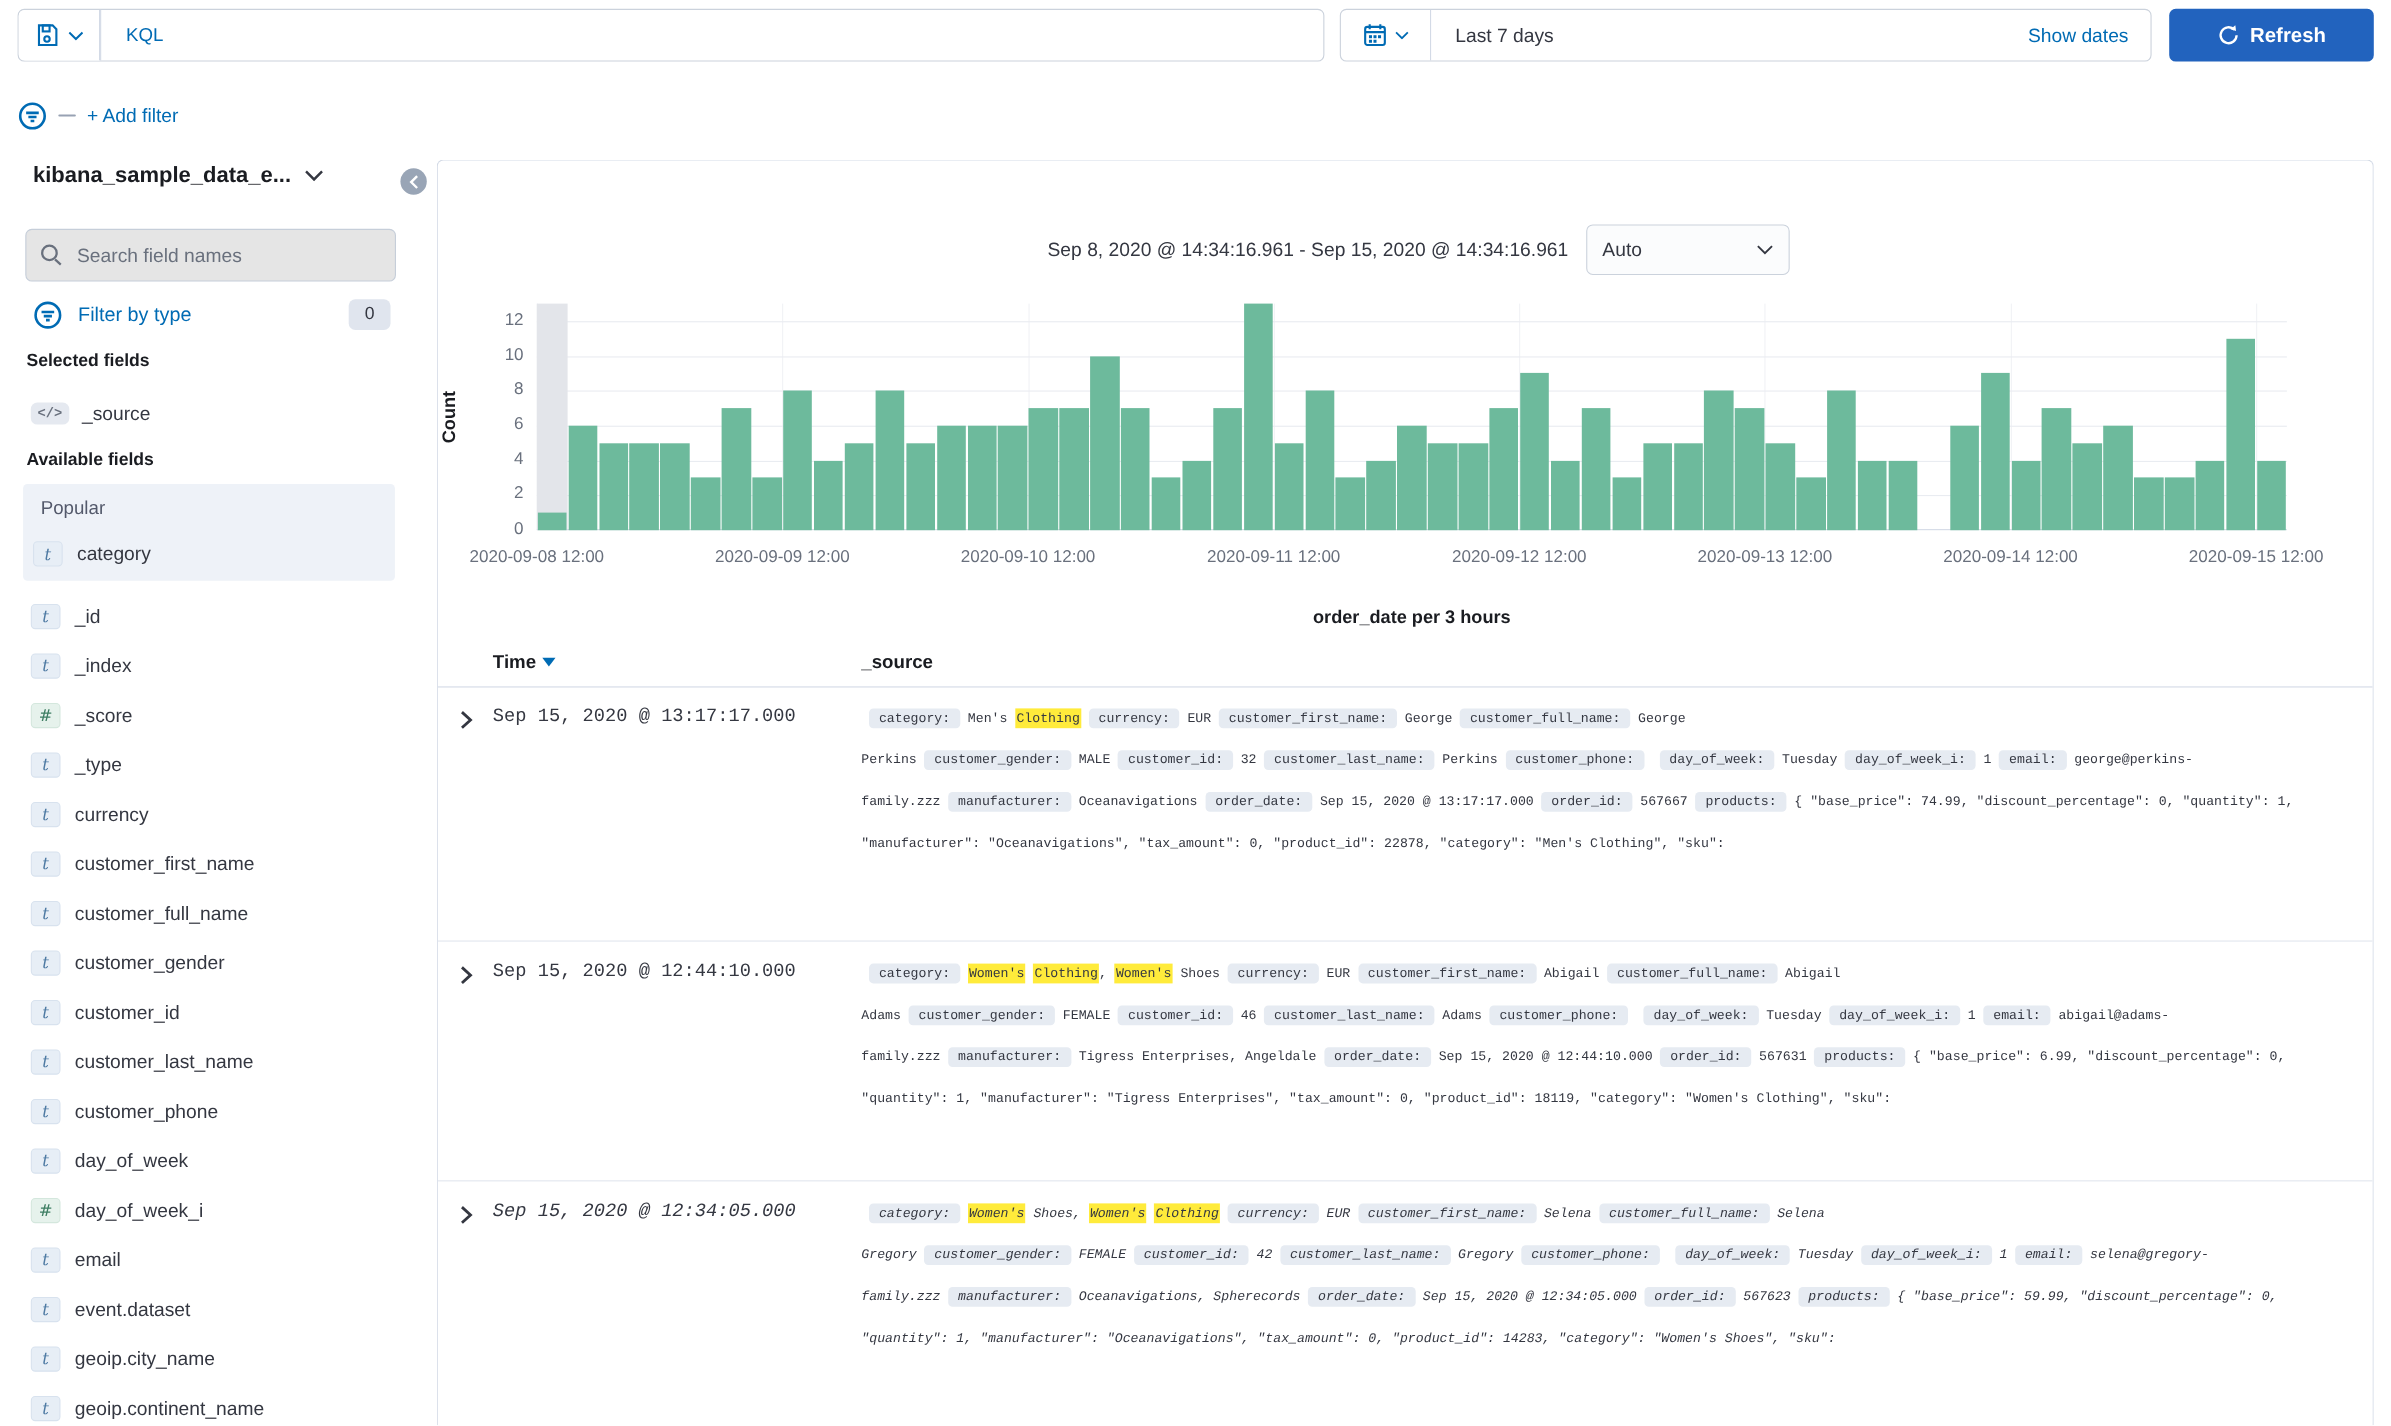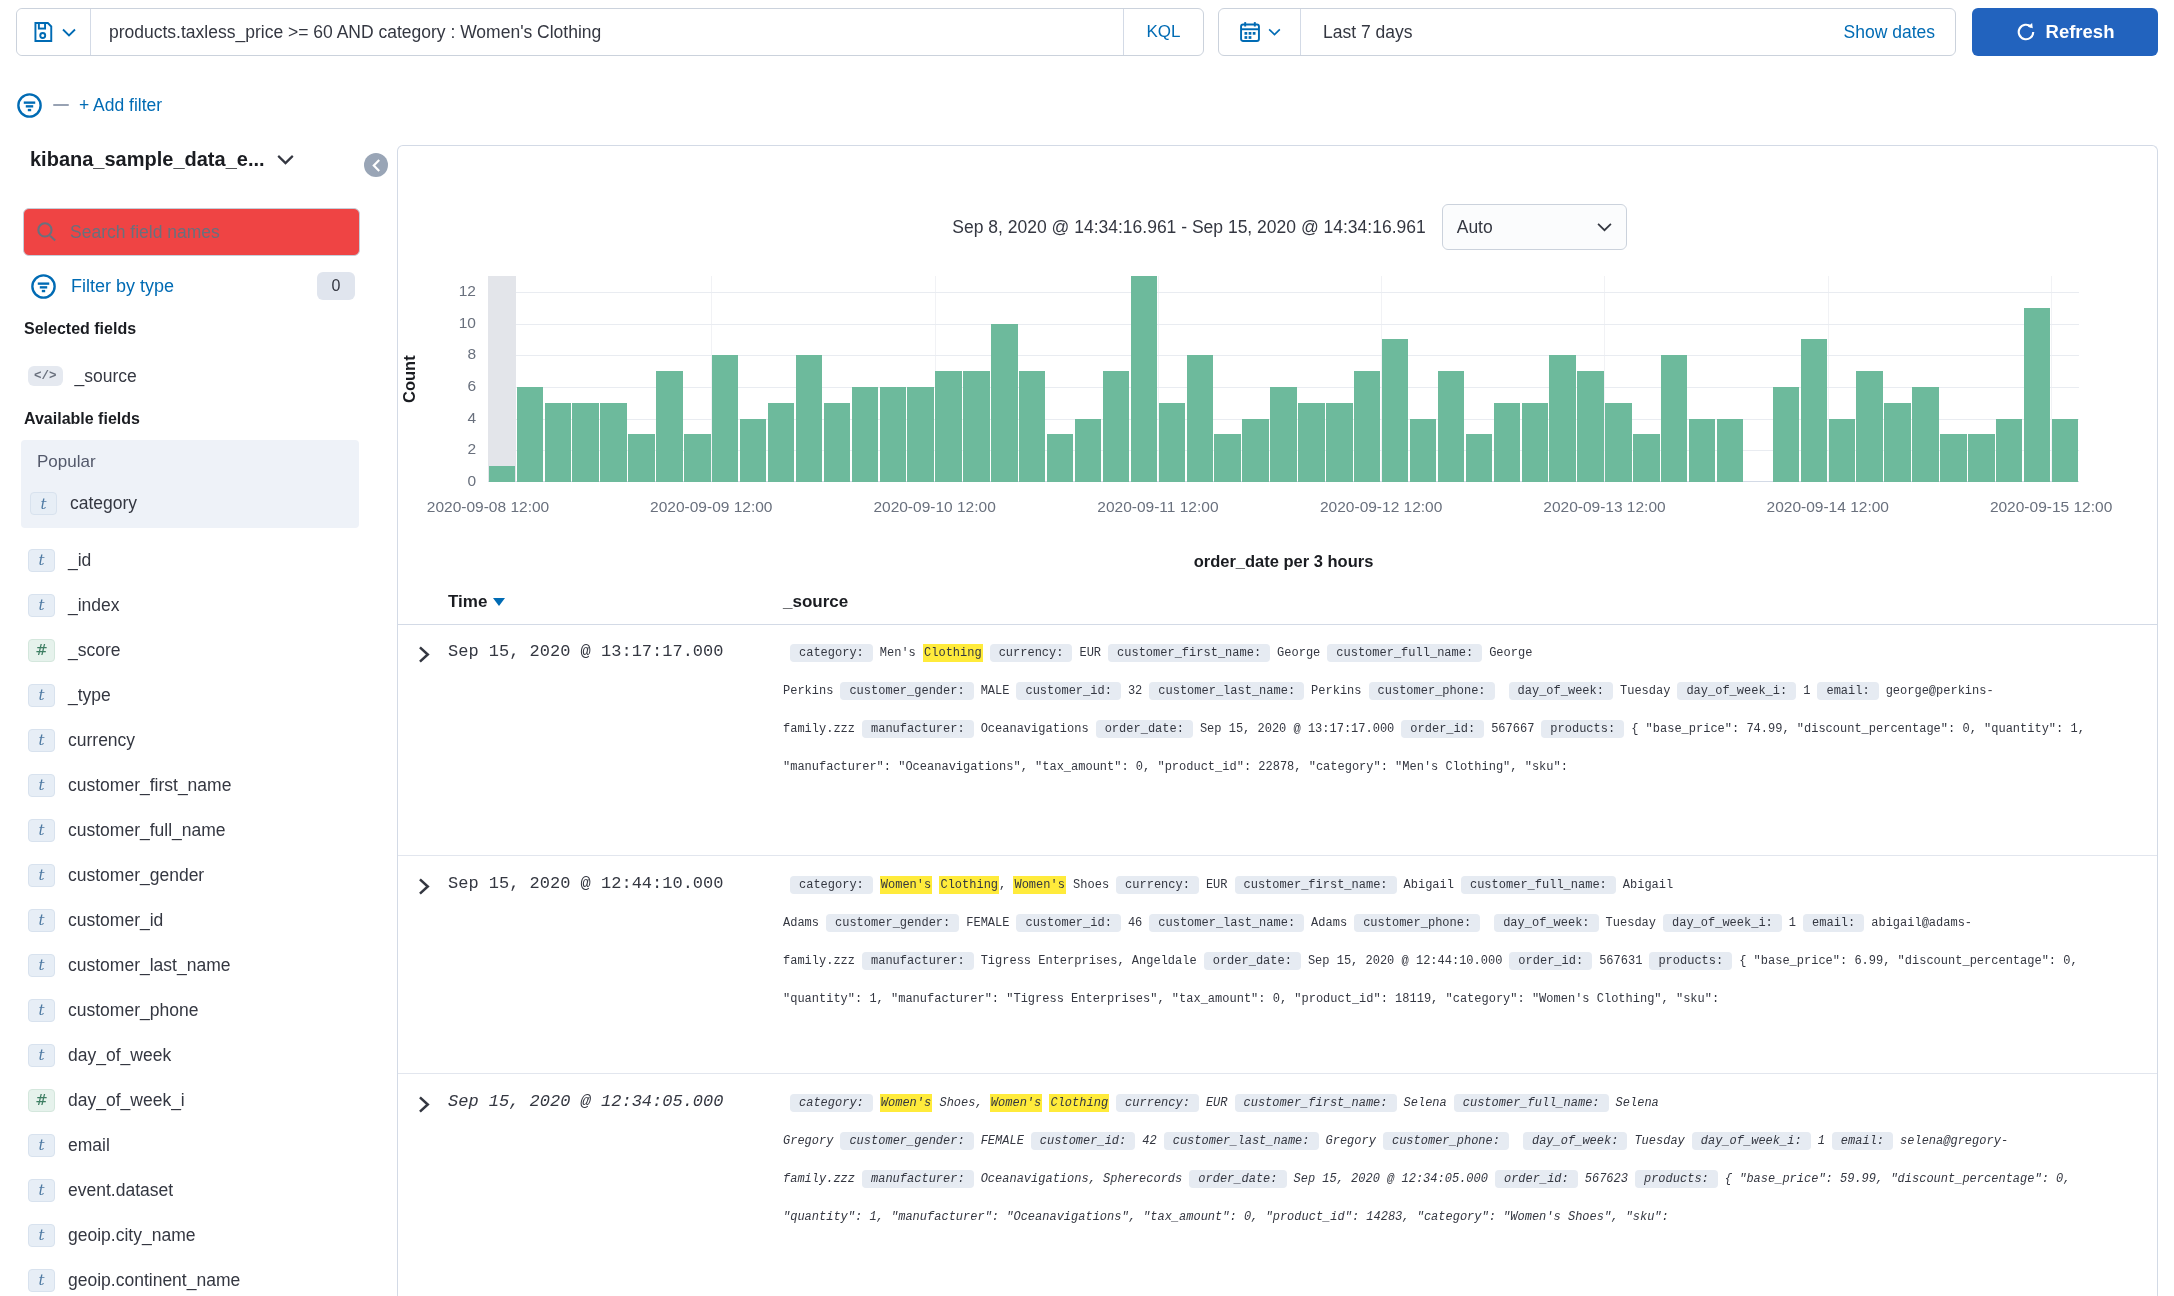--- a/index.html
+++ b/index.html
@@ -32,21 +32,21 @@
   .refresh-btn{position:absolute;left:1972px;top:8px;width:186px;height:48px;border:none;border-radius:6px;
     background:var(--btn);color:#fff;font-size:18.5px;font-weight:600;display:flex;align-items:center;justify-content:center;gap:10px;cursor:pointer;font-family:"Liberation Sans",sans-serif;}
   
   .filter-row{position:absolute;left:16px;top:88px;height:34px;display:flex;align-items:center;gap:10px;}
   .filter-dash{width:16px;height:2px;background:#98A2B3;border-radius:1px;}
   .add-filter{color:var(--accent);font-size:17.5px;cursor:pointer;}
   
   .sb-title{position:absolute;left:30px;top:148px;width:330px;display:flex;align-items:center;cursor:pointer;}
   .sb-title .t{font-size:20px;font-weight:700;color:#1A1C21;white-space:nowrap;}
   .collapse-btn{position:absolute;left:364px;top:153px;width:24px;height:24px;border-radius:50%;background:#99A5B6;border:none;display:flex;align-items:center;justify-content:center;cursor:pointer;}
-  .search-box{position:absolute;left:23px;top:208px;width:337px;height:48px;border:1px solid #C6CED9;border-radius:6px;background:#ef4444;display:flex;align-items:center;padding:0 12px;gap:10px;}
+  .search-box{position:absolute;left:23px;top:208px;width:337px;height:48px;border:1px solid #C6CED9;border-radius:6px;background:#e5e5e5;display:flex;align-items:center;padding:0 12px;gap:10px;}
   .search-box input{border:0;outline:none;flex:1;font-size:17.5px;font-family:"Liberation Sans",sans-serif;color:var(--text);background:transparent;}
   .search-box input::placeholder{color:#69707D;}
   .ftype-row{position:absolute;left:30px;top:271px;width:325px;height:30px;display:flex;align-items:center;gap:14px;cursor:pointer;}
   .ftype-label{color:var(--accent);font-size:18px;}
   .ftype-count{margin-left:auto;background:#E0E5EE;border-radius:6px;min-width:38px;height:28px;display:flex;align-items:center;justify-content:center;font-size:16px;color:var(--text);}
   .sb-heading{position:absolute;left:24px;font-size:16px;font-weight:700;color:#1A1C21;}
   .source-row{position:absolute;left:28px;top:362px;height:28px;display:flex;align-items:center;gap:12px;cursor:pointer;}
   .src-badge{background:#E5E9F0;color:#69707D;border-radius:6px;padding:3px 6px;font-size:12.5px;font-weight:700;font-family:"Liberation Mono","DejaVu Sans Mono",monospace;}
   .popular-block{position:absolute;left:21px;top:440px;width:338px;height:88px;background:#EEF2F8;border-radius:4px;}
   .popular-label{position:absolute;left:16px;top:12px;font-size:17px;color:#53596B;}
@@ -104,21 +104,20 @@
           <rect x="5" y="1.5" width="4.5" height="4" fill="none" stroke="#006BB4" stroke-width="1.4"></rect>
           <circle cx="7.8" cy="10.5" r="1.8" fill="none" stroke="#006BB4" stroke-width="1.4"></circle>
         </svg>
     </span>
     <span>
       <svg width="14" height="9" viewBox="0 0 14 9">
           <polyline points="1,1.5 7,7.5 13,1.5" fill="none" stroke="#006BB4" stroke-width="1.8"></polyline>
         </svg>
     </span>
   </div>
-  <input class="query-input" value="products.taxless_price &gt;= 60 AND category : Women's Clothing" style="">
   <div class="kql-seg">KQL</div>
 </div>
 
 <div class="datepicker">
   <div class="cal-seg">
     <span>
       <svg width="22" height="22" viewBox="0 0 16 16">
           <rect x="1.5" y="2.5" width="13" height="12" rx="1.5" fill="none" stroke="#006BB4" stroke-width="1.4"></rect>
           <line x1="4.5" y1="0.8" x2="4.5" y2="4" stroke="#006BB4" stroke-width="1.4"></line>
           <line x1="11.5" y1="0.8" x2="11.5" y2="4" stroke="#006BB4" stroke-width="1.4"></line>

